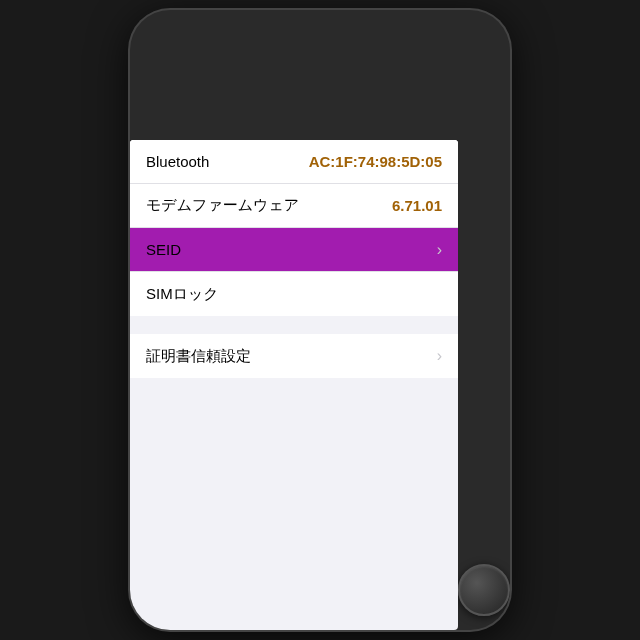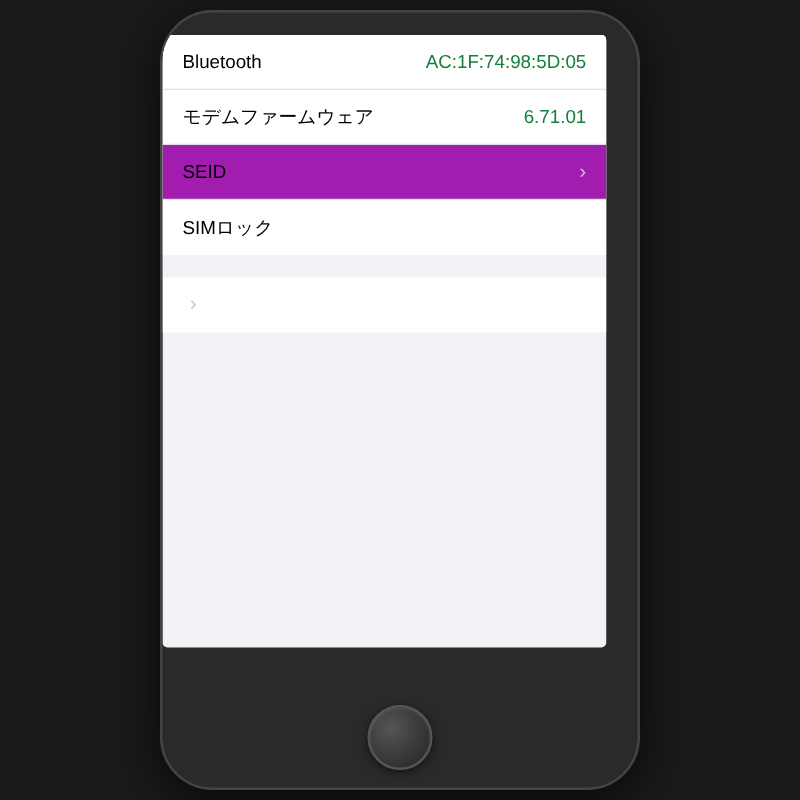--- a/index.html
+++ b/index.html
@@ -20,22 +20,22 @@
 
     .phone-frame {
       width: 380px;
       height: 620px;
       background: #2a2a2a;
       border-radius: 40px;
       position: relative;
       box-shadow: 0 0 0 2px #444, 0 8px 40px rgba(0,0,0,0.8);
       overflow: hidden;
       display: flex;
-      flex-direction: column;
-      align-items: flex-start;
+      flex-direction: row;
+      align-items: flex-end;
     }
 
     .screen {
       width: 355px;
       height: 490px;
       background: #f2f2f7;
       margin-top: 18px;
       border-radius: 4px;
       overflow: hidden;
       position: relative;
@@ -62,22 +62,23 @@
     }
 
     .row-label {
       font-size: 15px;
       color: #000;
       font-weight: 400;
     }
 
     .row-value {
       font-size: 15px;
-      color: #15803d;
+      color: #a16207;
       text-align: right;
+      font-weight: bold;
     }
 
     .row-chevron {
       color: #c7c7cc;
       font-size: 16px;
       margin-left: 6px;
     }
 
     .section-gap {
       height: 18px;
@@ -149,20 +150,21 @@
         </div>
         <div class="settings-row">
           <span class="row-label">SIMロック</span>
         </div>
       </div>
 
       <div class="section-gap"></div>
 
       <div class="section-block">
         <div class="cert-row">
+          <span class="row-label">証明書信頼設定</span>
           <span class="row-chevron">›</span>
         </div>
       </div>
 
     </div>
   </div>
 
   <div class="bottom-area">
     <div class="home-button"></div>
   </div>

